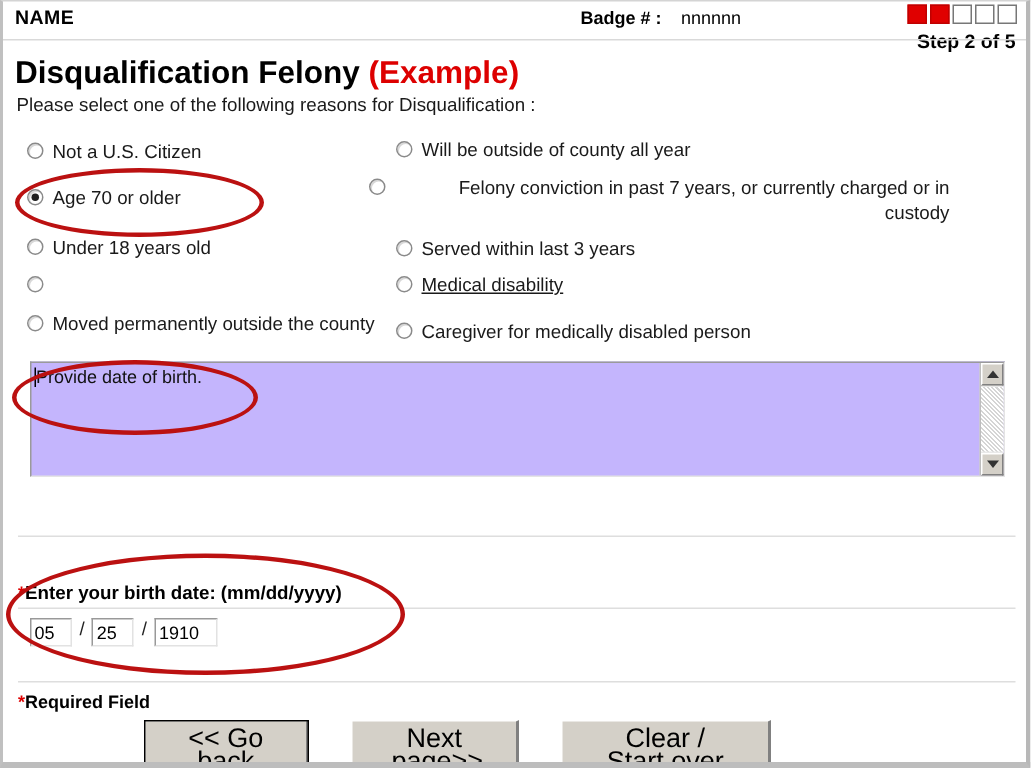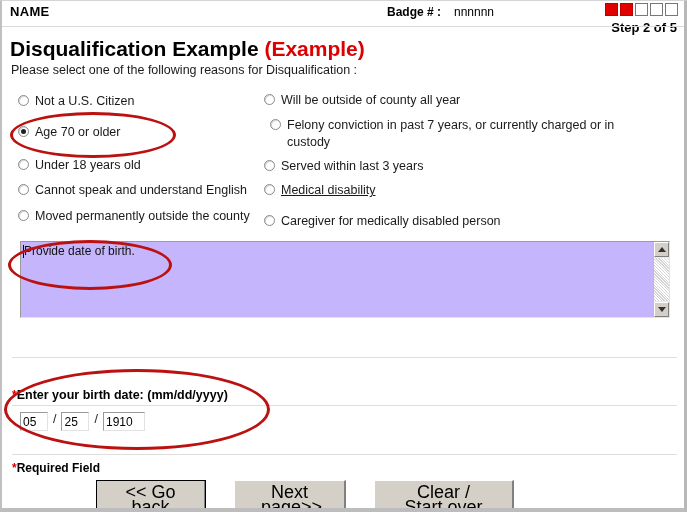--- a/index.html
+++ b/index.html
@@ -138,21 +138,21 @@
     border-radius: 50%;
     background: #202020;
   }
   .lo-0 { position: absolute; top: 6px;   left: 16px; }
   .lo-1 { position: absolute; top: 37px;  left: 16px; }
   .lo-2 { position: absolute; top: 70px;  left: 16px; }
   .lo-3 { position: absolute; top: 95px;  left: 16px; }
   .lo-4 { position: absolute; top: 121px; left: 16px; width: 215px; }
 
   .ro-0 { position: absolute; top: 5px;   left: 262px; }
-  .ro-1 { position: absolute; top: 30px;  left: 268px; width: 370px; }
+  .ro-1 { position: absolute; top: 30px;  left: 244px; width: 370px; text-align: right; }
   .ro-2 { position: absolute; top: 71px;  left: 262px; }
   .ro-3 { position: absolute; top: 95px;  left: 262px; text-decoration: underline; }
   .ro-4 { position: absolute; top: 126px; left: 262px; }
 
   
   .ta-wrap {
     position: absolute;
     left: 18px; top: 240px;
     width: 650px;
     height: 77px;
@@ -329,42 +329,41 @@
       <div class="step-box on"></div>
       <div class="step-box"></div>
       <div class="step-box"></div>
       <div class="step-box"></div>
     </div>
     <div class="step-label">Step 2 of 5</div>
     <div class="hdr-rule"></div>
   </div>
 
   <div class="title">
-    <span>Disqualification Example</span>
+    <span>Disqualification Felony</span>
     <span class="example">(Example)</span>
   </div>
   <div class="subtitle">Please select one of the following reasons for Disqualification :</div>
 
   <div class="opts">
 
     <div class="opt lo-0">
       <span class="radio"></span>
       <span>Not a U.S. Citizen</span>
     </div>
     <div class="opt lo-1">
       <span class="radio checked"></span>
       <span>Age 70 or older</span>
     </div>
     <div class="opt lo-2">
       <span class="radio"></span>
       <span>Under 18 years old</span>
     </div>
     <div class="opt lo-3">
       <span class="radio"></span>
-      <span>Cannot speak and understand English</span>
     </div>
     <div class="opt lo-4">
       <span class="radio"></span>
       <span>Moved permanently outside the county</span>
     </div>
 
     <div class="opt ro-0">
       <span class="radio"></span>
       <span>Will be outside of county all year</span>
     </div>

